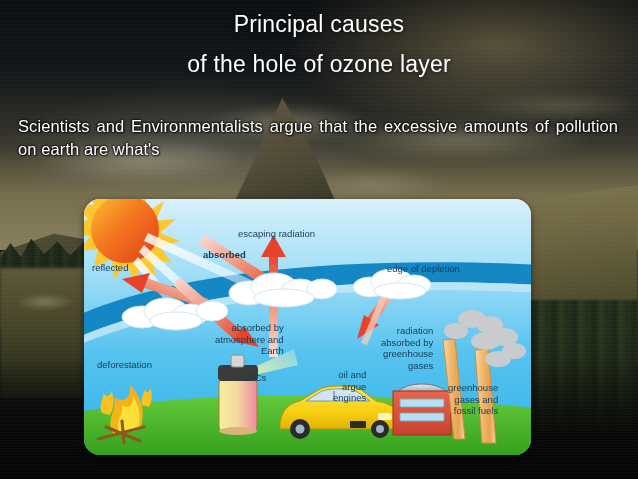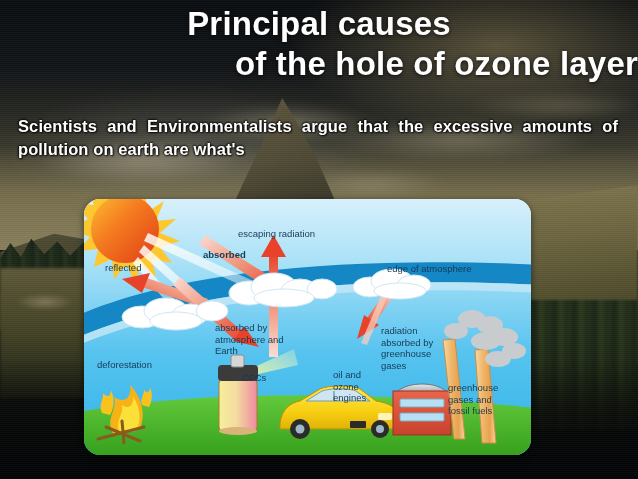--- a/index.html
+++ b/index.html
@@ -81,51 +81,51 @@
     background:linear-gradient(180deg,rgba(0,0,0,.30) 0%,rgba(0,0,0,.04) 34%,rgba(0,0,0,.22) 70%,rgba(0,0,0,.62) 100%);
   }
   .bg-scan{
     position:absolute;inset:0;
     background:repeating-linear-gradient(0deg,rgba(255,255,255,.035) 0px,rgba(255,255,255,.035) 1px,rgba(0,0,0,0) 1px,rgba(0,0,0,0) 2px);
   }
 
   
   .title{
     position:absolute;left:0;top:4px;width:638px;text-align:center;
-    color:#fff;font-size:33px;line-height:40px;font-weight:700;
+    color:#fff;font-size:23px;line-height:40px;font-weight:400;
     letter-spacing:.2px;text-shadow:0 1px 4px rgba(0,0,0,.75);
   }
-  .title .l2{display:block;text-align:right;}
+  .title .l2{display:block;}
 
   
   .body-copy{
     position:absolute;left:18px;top:115px;width:600px;
-    color:#fff;font-size:16.5px;line-height:23px;font-weight:bold;
+    color:#fff;font-size:16.5px;line-height:23px;font-weight:normal;
     text-align:justify;letter-spacing:.1px;
     text-shadow:1px 1px 2px rgba(0,0,0,.95),-1px 0 2px rgba(0,0,0,.75),0 -1px 2px rgba(0,0,0,.7);
   }
   .body-copy .lastline{text-align:left;}
 
   
   .diagram{
     position:absolute;left:84px;top:199px;width:447px;height:256px;
     border-radius:16px;overflow:hidden;
     background:linear-gradient(180deg,#cfeaf8 0%,#9fdcf6 22%,#5fc5ef 52%,#39b7ea 70%);
     box-shadow:0 2px 7px rgba(0,0,0,.55);
   }
   .dg{position:absolute;inset:0;}
   svg.dg-svg{position:absolute;inset:0;display:block;}
 
   .lbl{
     position:absolute;color:#173a55;font-size:9.5px;line-height:11.5px;
-    font-family:"Liberation Sans",sans-serif;white-space:pre-line;
+    font-family:"Liberation Sans",sans-serif;white-space:pre-line;text-align:right;
   }
   .lbl-escaping{left:154px;top:29px;}
   .lbl-absorbed{left:119px;top:50px;font-weight:bold;}
-  .lbl-reflected{left:8px;top:63px;margin-left:13px;}
+  .lbl-reflected{left:8px;top:63px;}
   .lbl-edge{left:303px;top:64px;}
   .lbl-absorbedby{left:131px;top:123px;}
   .lbl-radiation{left:297px;top:126px;}
   .lbl-deforest{left:13px;top:152px;margin-top:8px;}
   .lbl-cfcs{left:158px;top:173px;}
   .lbl-oil{left:249px;top:170px;}
   .lbl-ghg{left:364px;top:183px;}
 </style>
 </head>
 <body>
@@ -343,32 +343,32 @@
             <ellipse cx="402" cy="142" rx="15" ry="9"></ellipse>
             <ellipse cx="430" cy="152" rx="12" ry="8"></ellipse>
             <ellipse cx="414" cy="160" rx="13" ry="8"></ellipse>
           </g>
         </g>
       </svg>
 
       <div class="lbl lbl-escaping">escaping radiation</div>
       <div class="lbl lbl-absorbed">absorbed</div>
       <div class="lbl lbl-reflected">reflected</div>
-      <div class="lbl lbl-edge">edge of atmosphere</div>
+      <div class="lbl lbl-edge">edge of depletion</div>
       <div class="lbl lbl-absorbedby">absorbed by
 atmosphere and
 Earth</div>
       <div class="lbl lbl-radiation">radiation
 absorbed by
 greenhouse
 gases</div>
       <div class="lbl lbl-deforest">deforestation</div>
       <div class="lbl lbl-cfcs">CFCs</div>
       <div class="lbl lbl-oil">oil and
-ozone
+argue
 engines</div>
       <div class="lbl lbl-ghg">greenhouse
 gases and
 fossil fuels</div>
     </div>
   </div>
 
 </div>
 
 </body></html>

